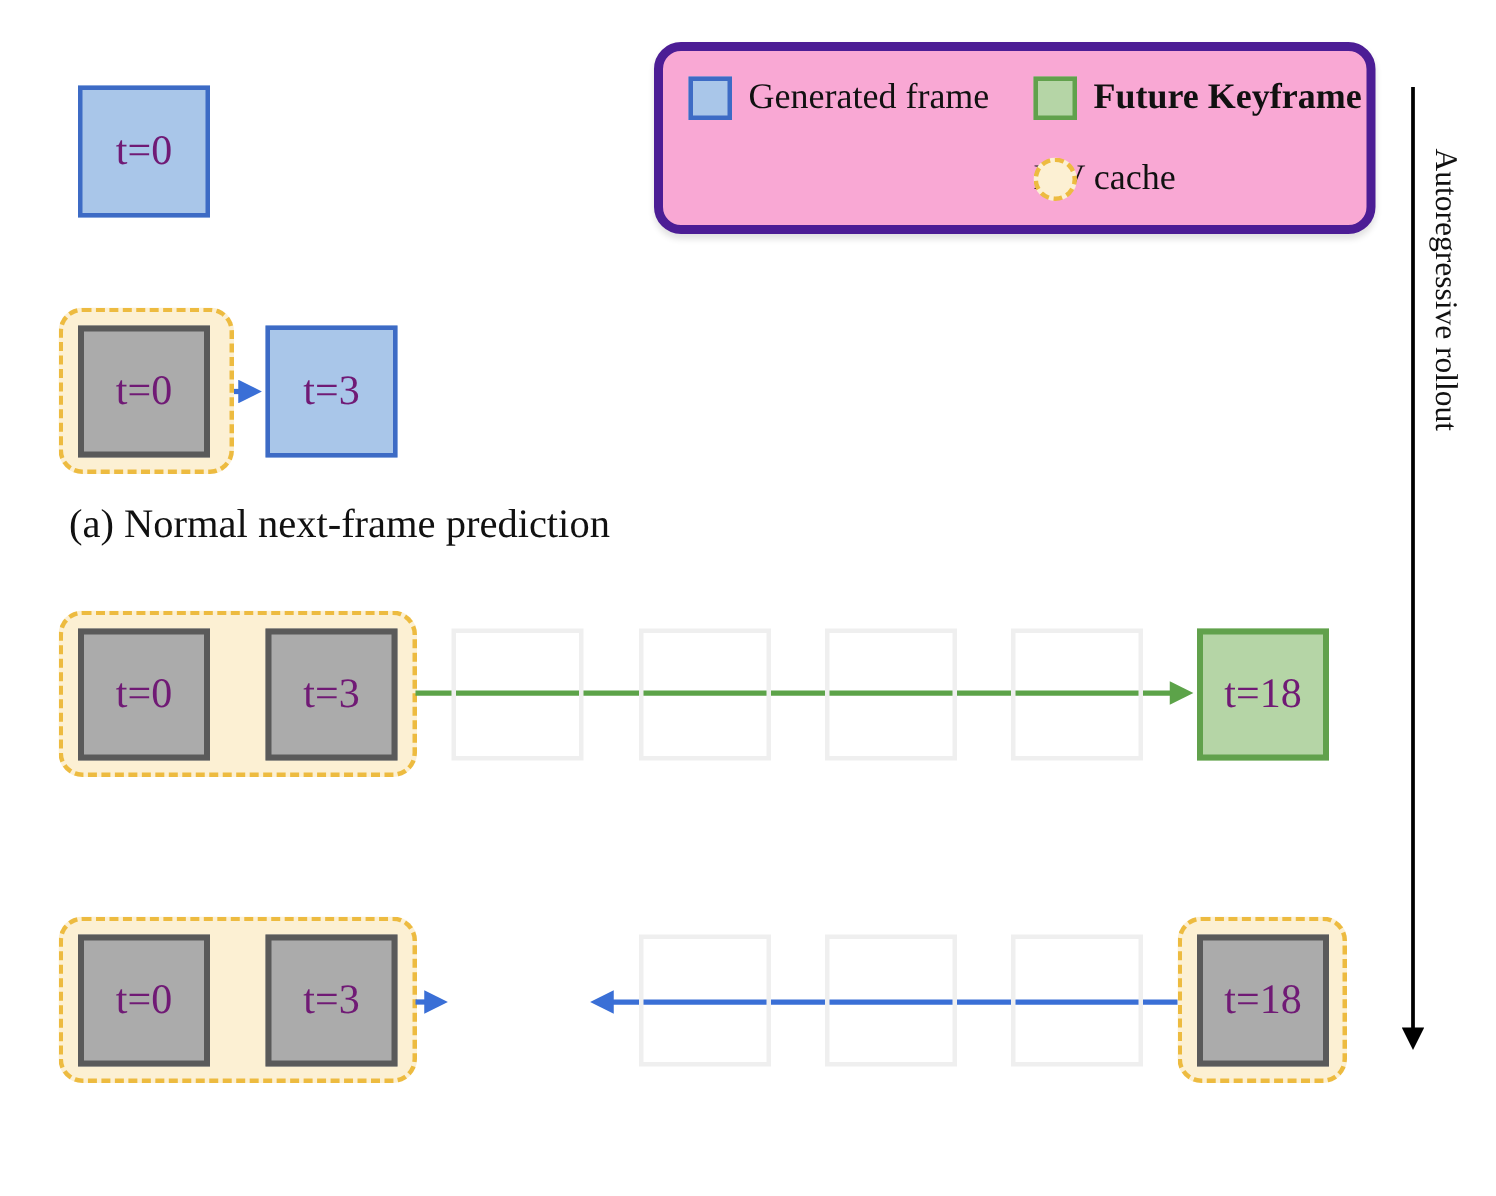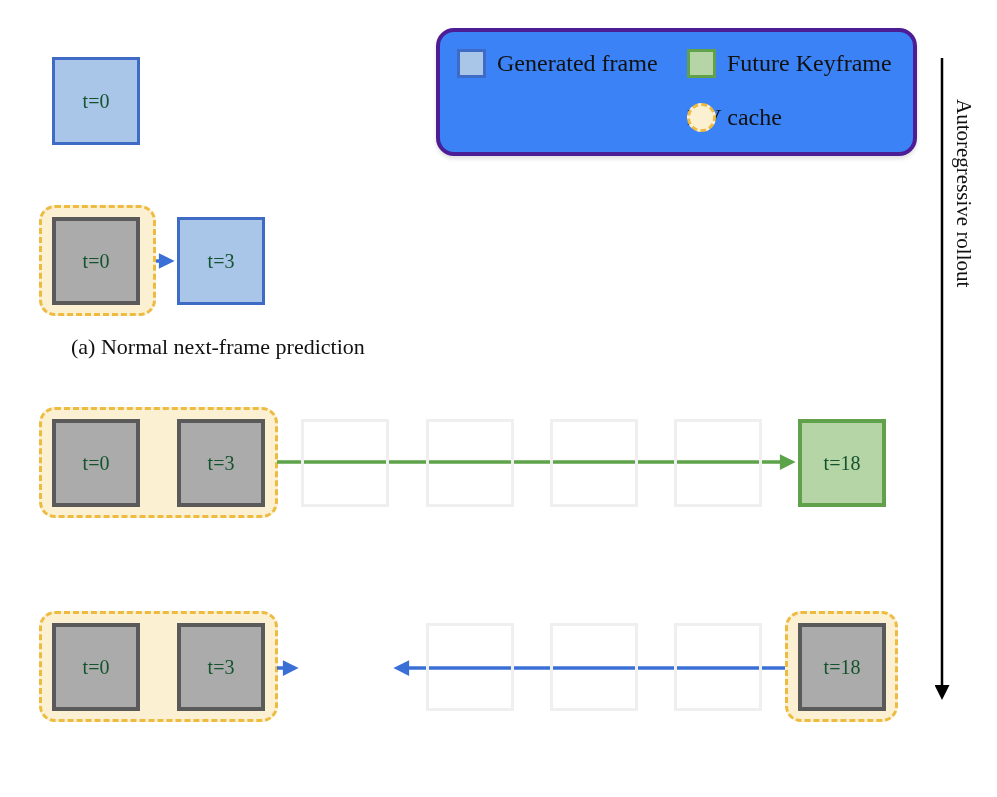--- a/index.html
+++ b/index.html
@@ -14,64 +14,63 @@
 
   
   .sq {
     position: absolute;
     width: 88px;
     height: 88px;
     box-sizing: border-box;
     display: flex;
     align-items: center;
     justify-content: center;
-    font-size: 20px;
-    color: #14532d;
+    font-size: 28px;
+    color: #701a75;
     z-index: 2;
   }
   .sq.blue  { background: #A9C6E9; border: 3px solid #3D6BC5; }
   .sq.gray  { background: #ABABAB; border: 4px solid #5A5A5A; }
   .sq.green { background: #B5D5A6; border: 4px solid #61A14C; }
   .sq.empty { background: transparent; border: 3px solid #EFEFEF; z-index: 4; }
 
   
   .kv {
     position: absolute;
     box-sizing: border-box;
     background: #FCF0D3;
     border: 3px dashed #EDBB40;
     border-radius: 16px;
     z-index: 1;
   }
 
   
   .caption {
     position: absolute;
-    font-size: 22px;
+    font-size: 27px;
     color: #111111;
     white-space: nowrap;
-    margin-left: 25px;
   }
 
   
   #arrows {
     position: absolute;
     left: 0; top: 0;
     z-index: 3;
     pointer-events: none;
   }
 
   
   .legend {
     position: absolute;
     left: 436px; top: 28px;
     width: 481px; height: 128px;
     box-sizing: border-box;
-    background: #3b82f6;
-    border: 4px solid #4c1d95;
+    background: #f9a8d4;
+    border: 6px solid #4c1d95;
     border-radius: 18px;
     box-shadow: 0 3px 4px rgba(0,0,0,0.12);
     z-index: 5;
   }
   .legend-item {
     position: absolute;
     display: flex;
     align-items: center;
     gap: 11px;
   }
@@ -105,21 +104,21 @@
 
 <div id="canvas">
 
   <div class="sq blue" style="left:52px; top:57px;">t=0</div>
 
   <div class="legend">
     <div class="legend-item" style="left:17px; top:17px;">
       <span class="swatch blue"></span>
       <span class="legend-label">Generated frame</span>
     </div>
-    <div class="legend-item" style="left:247px; top:17px;">
+    <div class="legend-item" style="left:247px; top:17px;font-weight:bold;">
       <span class="swatch green"></span>
       <span class="legend-label">Future Keyframe</span>
     </div>
     <div class="legend-item" style="left:247px; top:72px;">
       <span class="swatch kv"></span>
       <span class="legend-label">KV cache</span>
     </div>
   </div>
 
   <div class="rollout-label">Autoregressive rollout</div>

